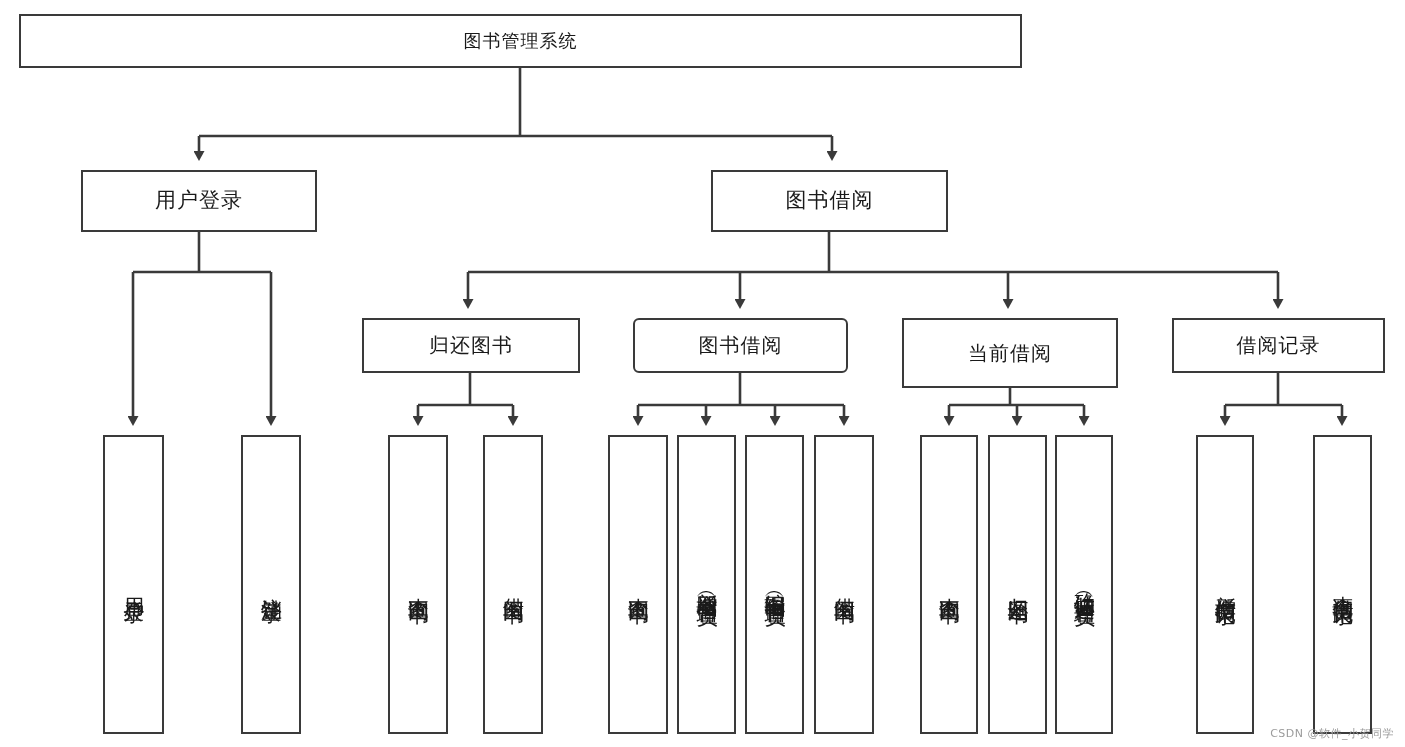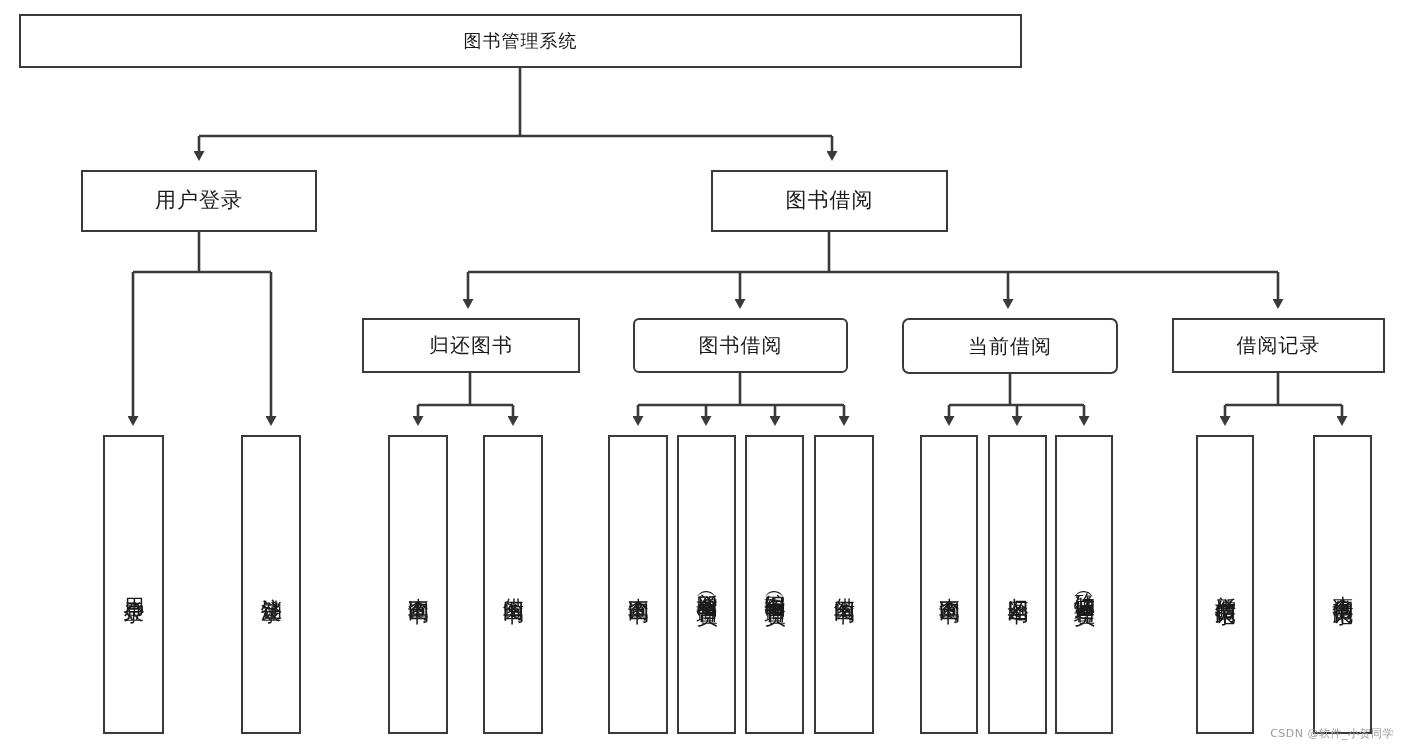--- a/index.html
+++ b/index.html
@@ -139,21 +139,21 @@
   <div class="node node-l2" style="left: 711px; top: 170px; width: 237px; height: 62px;">
     <span class="htext">图书借阅</span>
   </div>
 
   <div class="node node-l3" style="left: 362px; top: 318px; width: 218px; height: 55px;">
     <span class="htext">归还图书</span>
   </div>
   <div class="node node-l3" style="left: 633px; top: 318px; width: 215px; height: 55px; border-radius: 6px;">
     <span class="htext">图书借阅</span>
   </div>
-  <div class="node node-l3" style="left: 902px; top: 318px; width: 216px; height: 56px; border-radius: 7px;">
+  <div class="node node-l3" style="left: 902px; top: 318px; width: 216px; height: 70px;">
     <span class="htext">当前借阅</span>
   </div>
   <div class="node node-l3" style="left: 1172px; top: 318px; width: 213px; height: 55px;">
     <span class="htext">借阅记录</span>
   </div>
 
   <div class="node node-leaf" style="left: 103px; top: 435px; width: 61px; height: 299px;">
     <span class="vtext">用户登录</span>
   </div>
   <div class="node node-leaf" style="left: 241px; top: 435px; width: 60px; height: 299px;">

